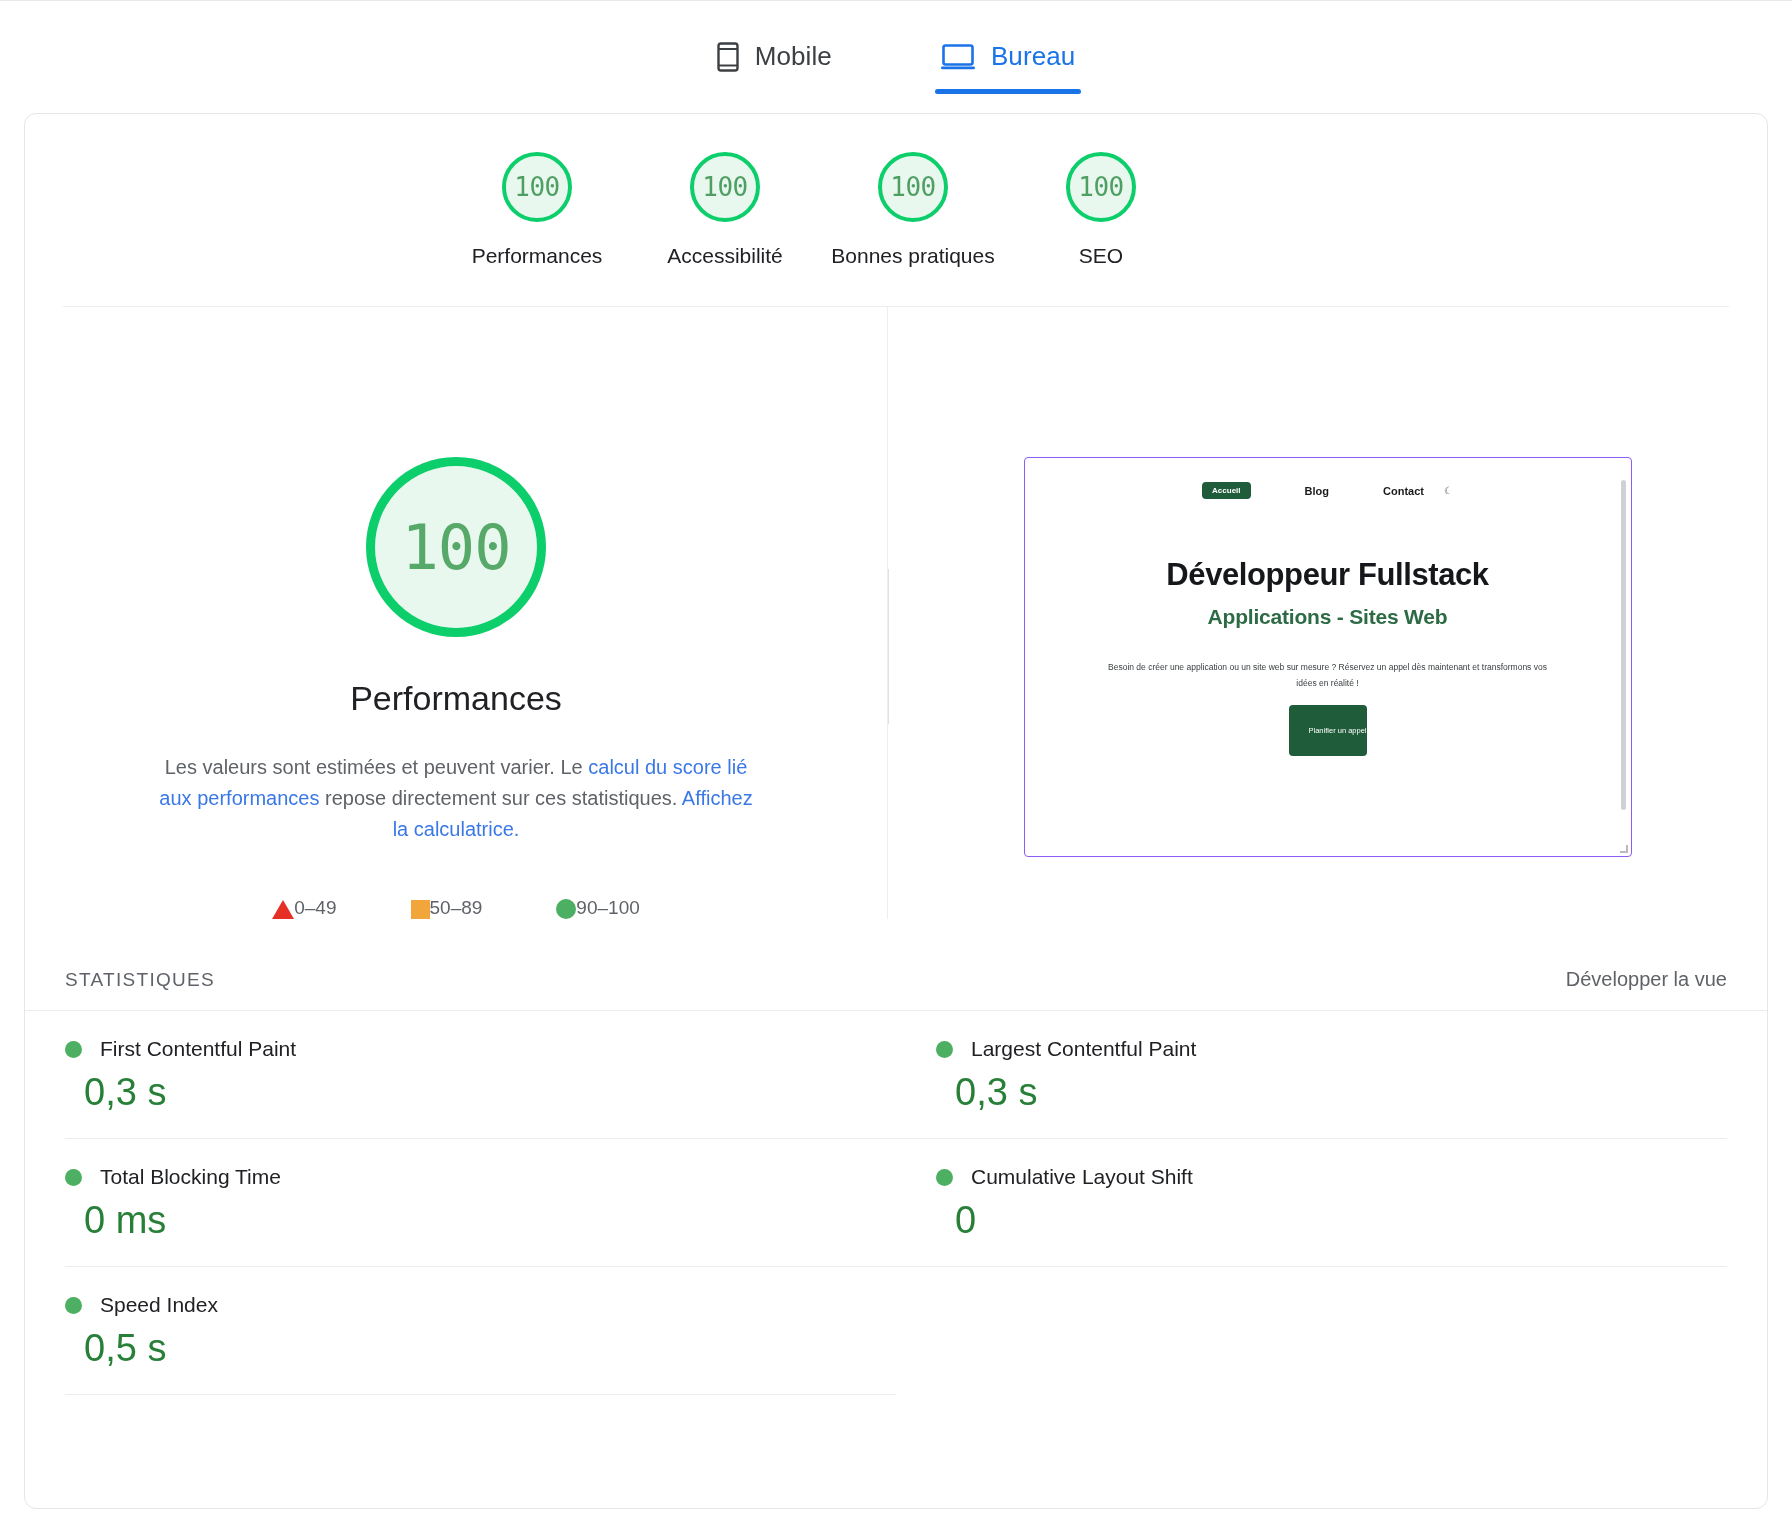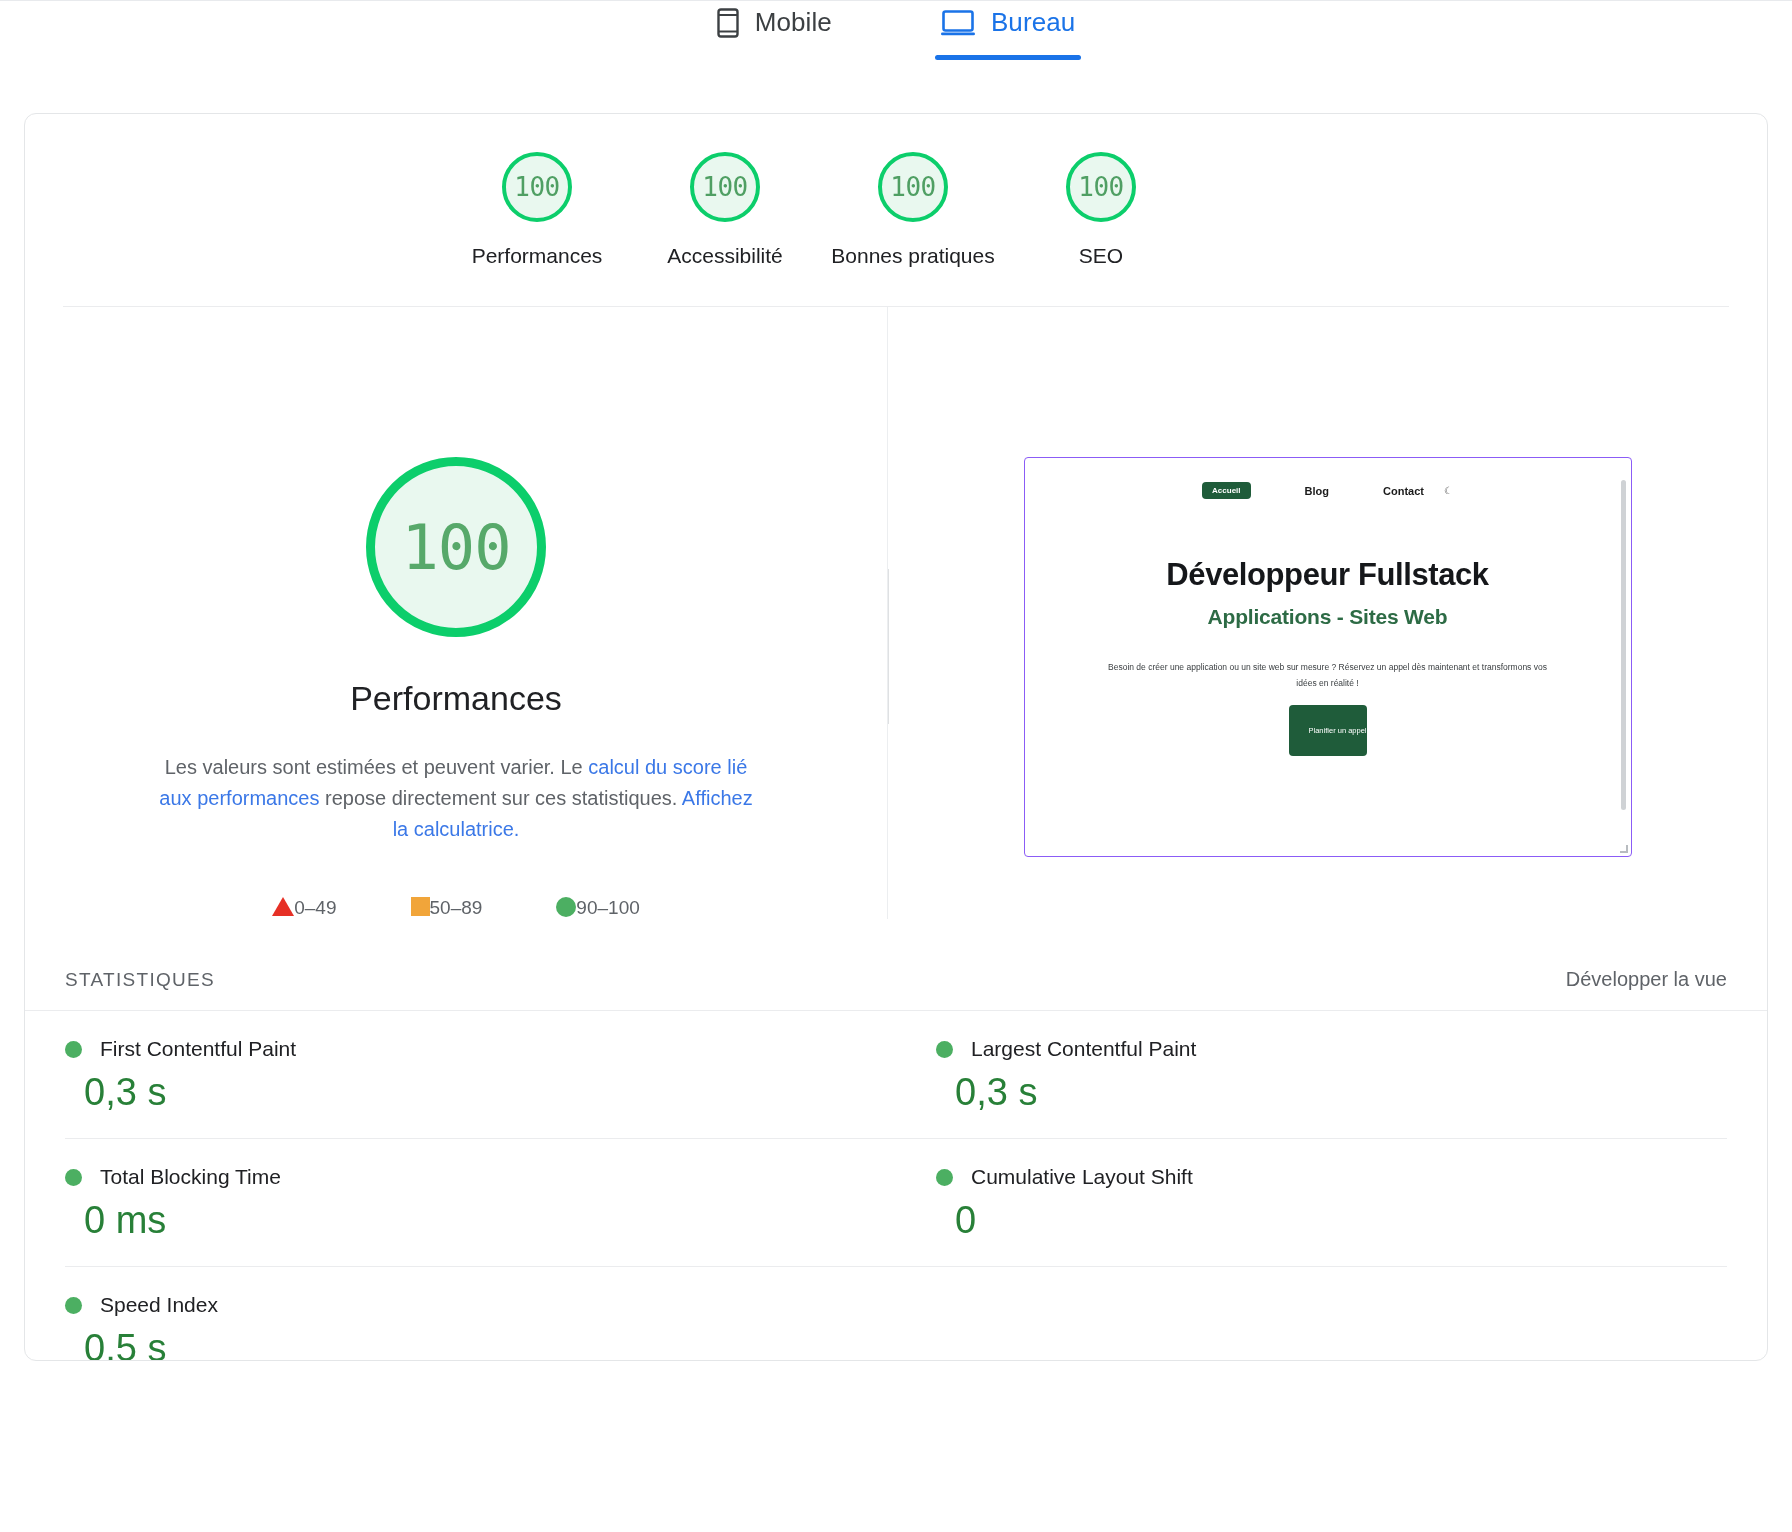--- a/index.html
+++ b/index.html
@@ -20,20 +20,21 @@
     border-top: 1px solid #e8eaed;
   }
 
   
   .tabbar {
     display: flex;
     justify-content: center;
     align-items: flex-start;
     gap: 97px;
     height: 112px;
+    padding-top: 34px;
   }
   .tab {
     display: flex;
     align-items: center;
     gap: 16px;
     padding: 6px 6px 22px 6px;
     cursor: pointer;
     position: relative;
     background: none;
     border: none;
@@ -54,21 +55,21 @@
     background: #1a73e8;
   }
   .tab-icon { display: flex; align-items: center; justify-content: center; }
 
   
   .card {
     margin: 0 24px;
     border: 1px solid #e4e6e8;
     border-radius: 12px;
     background: #fff;
-    height: 1248px;
+    height: 1396px;
     overflow: hidden;
   }
 
   
   .gauge-strip {
     display: flex;
     justify-content: flex-start;
     padding: 38px 0 0 418px;
     gap: 0;
   }
@@ -149,21 +150,21 @@
   .big-desc a { color: #3b78e7; text-decoration: none; }
 
   .legend {
     margin-top: 52px;
     display: flex;
     align-items: center;
     gap: 0;
   }
   .legend-item {
     display: flex;
-    align-items: flex-start;
+    align-items: flex-end;
     margin-right: 74px;
   }
   .legend-item:last-child { margin-right: 0; }
   .legend-text { font-size: 19px; color: #5f6368; }
   .sw-tri {
     width: 0; height: 0;
     border-left: 11px solid transparent;
     border-right: 11px solid transparent;
     border-bottom: 19px solid #e63026;
   }

